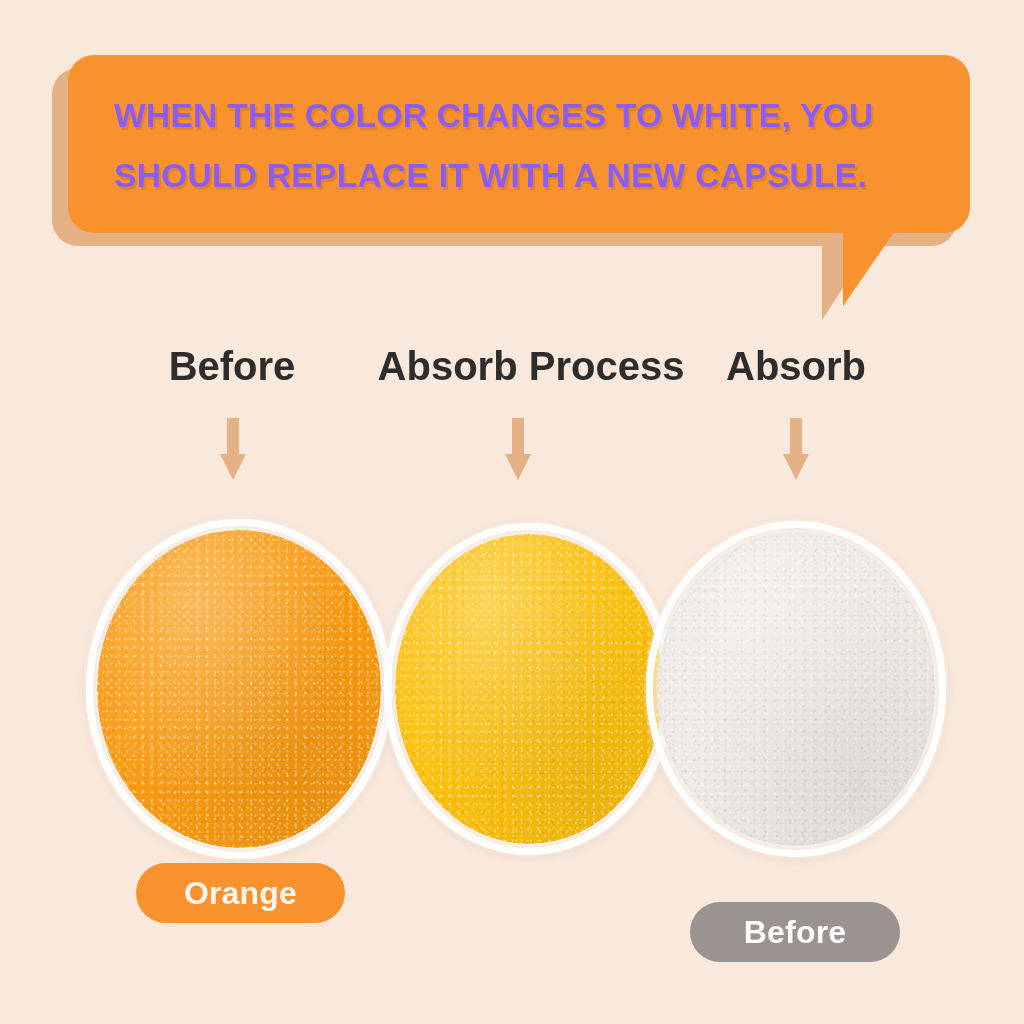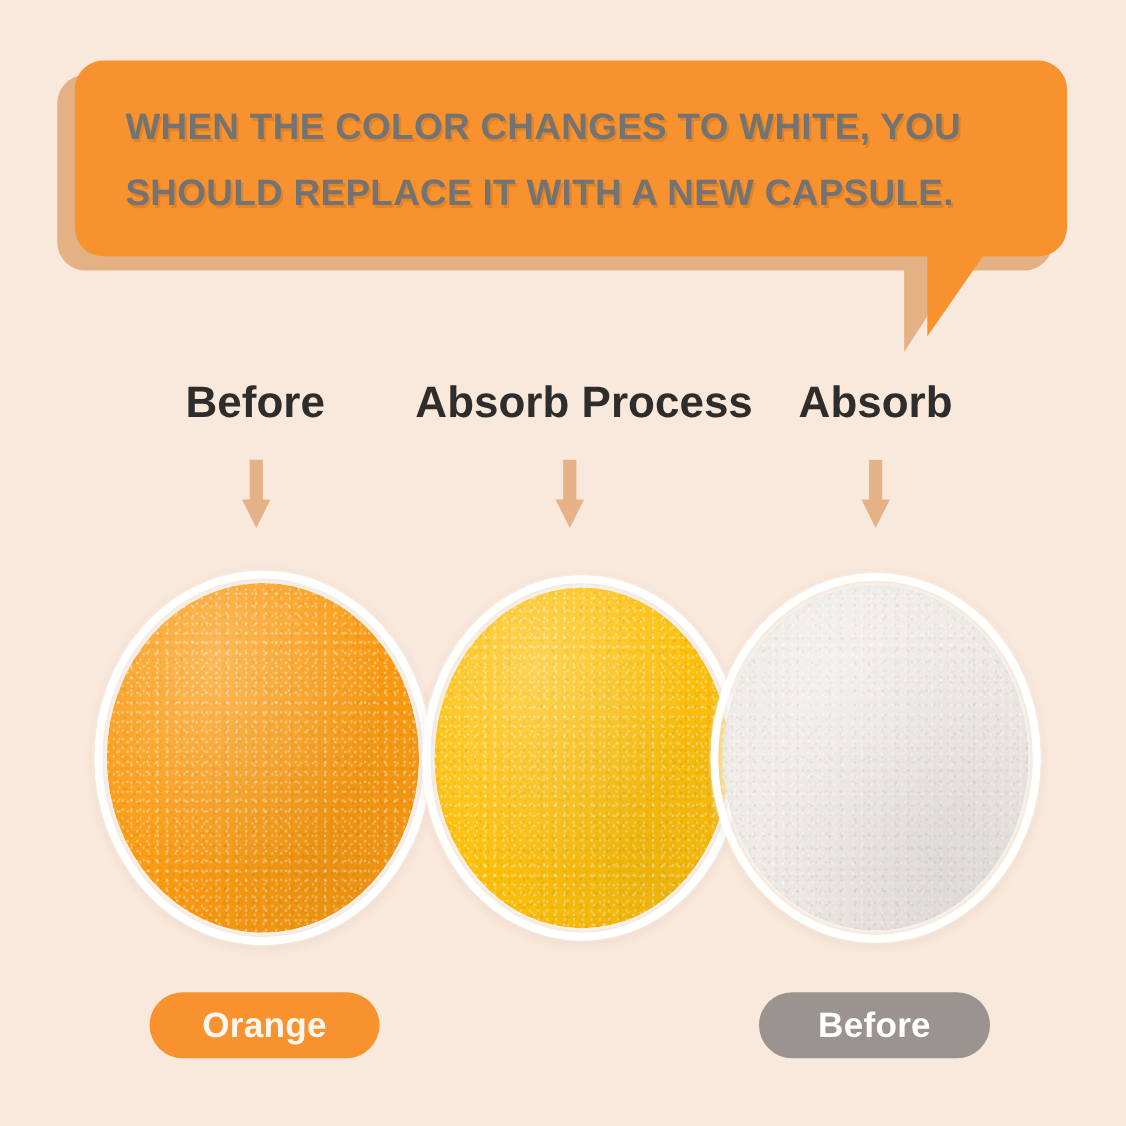--- a/index.html
+++ b/index.html
@@ -66,21 +66,21 @@
     height: 0;
     border-left: 0 solid transparent;
     border-right: 54px solid transparent;
     border-top: 78px solid #f8922e;
   }
   .bubble-text {
     position: absolute;
     left: 62px;
     top: 34px;
     width: 820px;
-    color: #737373;
+    color: #8b5cf6;
     font-size: 33.5px;
     font-weight: bold;
     letter-spacing: 0.3px;
     line-height: 60px;
     text-shadow: 2px 3px 0px rgba(206,118,32,0.55);
   }
   .bubble-line { display: block; white-space: nowrap; }
 
   
   .step-label {
@@ -195,21 +195,21 @@
     display: flex;
     align-items: center;
     justify-content: center;
     color: #ffffff;
     font-size: 32px;
     font-weight: bold;
     letter-spacing: 0.2px;
   }
   .pill.orange {
     left: 136px;
-    top: 902px;
+    top: 863px;
     width: 209px;
     background: #f8922e;
     color: #fdf6ee;
   }
   .pill.white {
     left: 690px;
     top: 902px;
     width: 210px;
     background: #9a9390;
     color: #ffffff;

